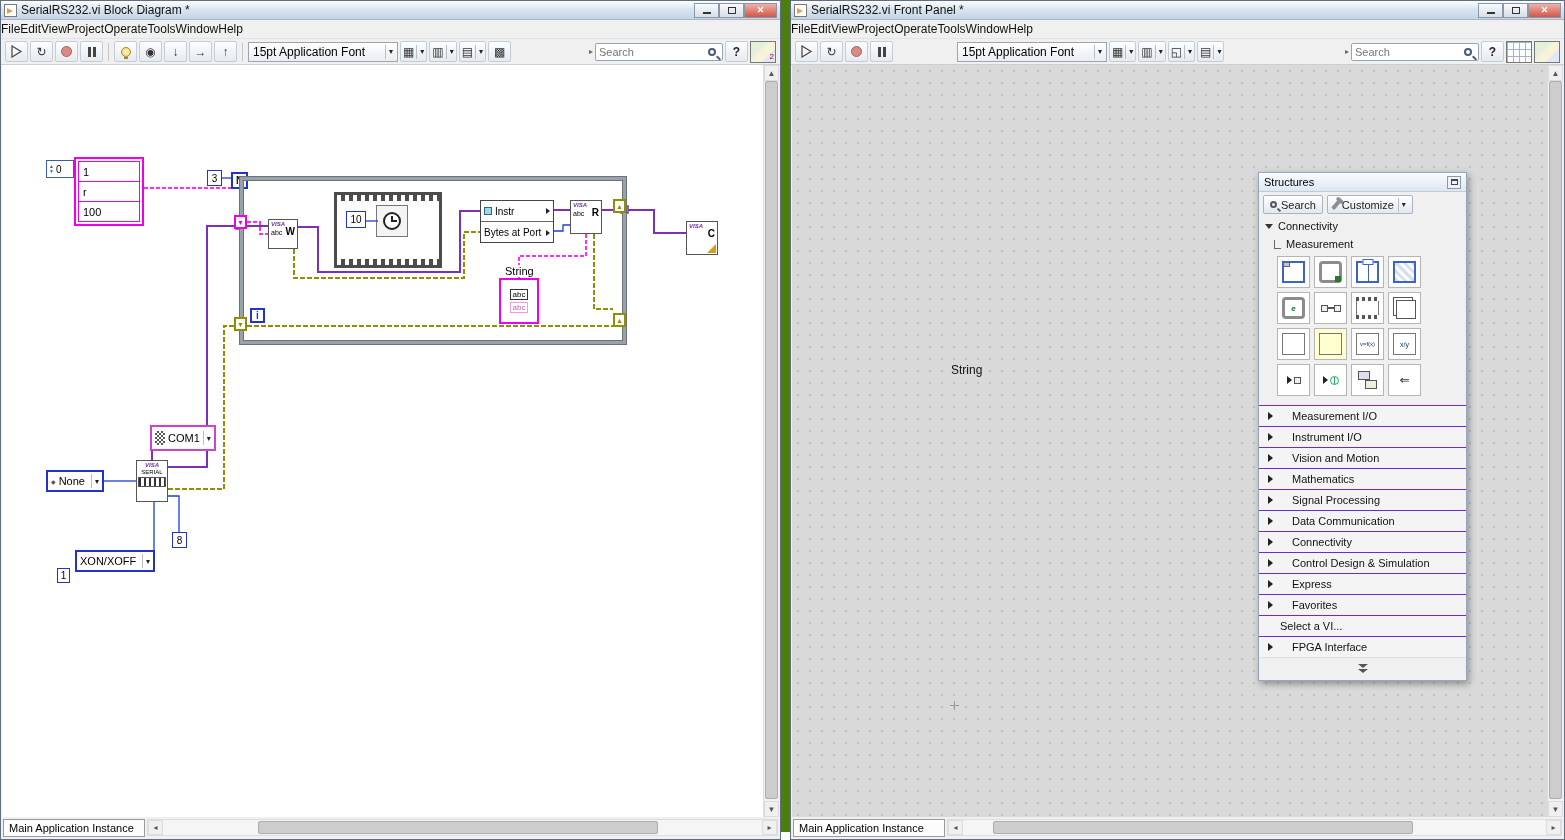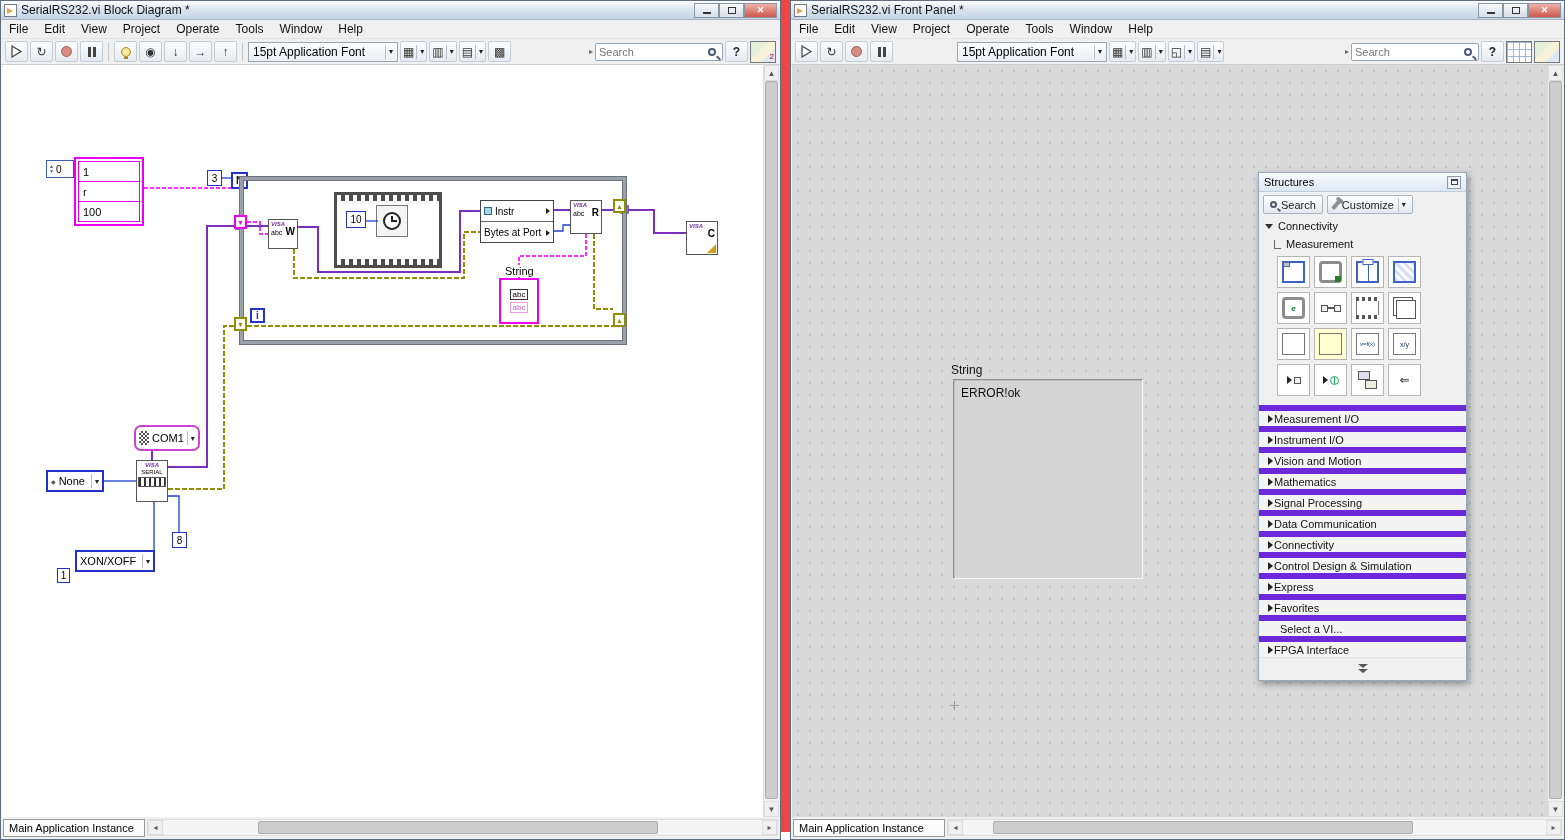--- a/index.html
+++ b/index.html
@@ -1,29 +1,29 @@
 <!DOCTYPE html>
 <html><head>
 <meta charset="utf-8">
 <style>
 *{margin:0;padding:0;box-sizing:border-box;font-family:"Liberation Sans",sans-serif;}
 html,body{width:1565px;height:840px;overflow:hidden;}
-.stage{position:relative;width:1565px;height:832px;background:#ef4444;}
+.stage{position:relative;width:1565px;height:832px;background:#4d7c0f;}
 .window{position:absolute;background:#f0f0f0;border:1px solid #5f6f7f;}
 .titlebar{height:19px;display:flex;align-items:center;gap:4px;padding:0 3px;background:linear-gradient(#fdfeff,#dbe5f1 45%,#c4d3e5);border-bottom:1px solid #a9b6c4;font-size:12px;color:#111;}
 .win-icon{width:13px;height:13px;background:#fff;border:1px solid #7a7a7a;position:relative;flex:0 0 auto;}
 .win-icon::after{content:"";position:absolute;left:2px;top:3px;border-left:6px solid #e8a13c;border-top:3px solid transparent;border-bottom:3px solid transparent;}
 .caption{display:flex;margin-left:auto;}
 .capbtn{width:25px;height:15px;border:1px solid #8a97a5;background:linear-gradient(#f8fafc,#d7dee8);display:flex;align-items:center;justify-content:center;}
 .capbtn .minbar{width:8px;height:2px;background:#333;margin-top:6px;}
 .capbtn .maxbox{width:8px;height:7px;border:1px solid #333;}
 .capbtn.close{width:33px;background:linear-gradient(#f0b0a8,#cf574a);}
 .capbtn.close .x{color:#fff;font-size:9px;font-weight:bold;line-height:1;}
 .menubar{height:19px;display:flex;align-items:center;background:#f0f0f0;font-size:12px;border-bottom:1px solid #e3e3e3;}
-.menu-item{padding:2px 8px;color:#111;}
+.menu-item{padding:2px 0;color:#111;}
 .toolbar{height:26px;display:flex;align-items:center;background:#f0f0f0;padding:0 4px;gap:2px;border-bottom:1px solid #cfcfcf;}
 .tbtn{height:21px;min-width:23px;display:flex;align-items:center;justify-content:center;font-size:12px;color:#333;border:1px solid #c3cdd8;background:linear-gradient(#fcfdfe,#e6ebf1);border-radius:2px;gap:2px;padding:0 2px;}
 .sep{width:1px;height:18px;background:#c8c8c8;margin:0 3px;}
 .stop-dot{width:11px;height:11px;border-radius:50%;background:#d98c85;border:1px solid #a86058;}
 .pause-bars{display:flex;gap:2px;}
 .pause-bars i{width:3px;height:10px;background:#444;}
 .bulb{width:10px;height:10px;border-radius:50%;background:radial-gradient(#fff6c9,#f2d35e);border:1px solid #a8862a;position:relative;}
 .bulb::after{content:"";position:absolute;left:2px;bottom:-3px;width:4px;height:2px;background:#a8862a;}
 .fontsel{width:150px;height:20px;border:1px solid #9aa6b4;background:linear-gradient(#fff,#e9edf2);display:flex;align-items:center;font-size:12px;padding:0 4px;gap:4px;}
 .fontsel .lbl{flex:1;white-space:nowrap;overflow:hidden;}
@@ -135,21 +135,21 @@
 .picon .frame-thin{position:absolute;inset:4px;border:1px solid #777;}
 .picon .stack{position:absolute;inset:7px 4px 4px 7px;border:1px solid #555;background:#fff;}
 .picon .stack2{position:absolute;inset:4px 7px 7px 4px;border:1px solid #555;background:#fff;}
 .picon.yellow{background:#ffffd0;}
 .picon .sq{width:7px;height:7px;border:1px solid #555;background:#eee;}
 .picon .link{width:6px;height:2px;background:#555;}
 .picon .ptri{width:0;height:0;border-left:5px solid #222;border-top:4px solid transparent;border-bottom:4px solid transparent;margin-right:2px;}
 .picon .globe{width:9px;height:9px;border:1px solid #2a6;border-radius:50%;background:linear-gradient(90deg,transparent 45%,#2a6 45% 55%,transparent 55%);}
 .picon .deco1{position:absolute;left:6px;top:6px;width:12px;height:9px;border:1px solid #555;background:#dde;}
 .picon .deco2{position:absolute;right:6px;bottom:6px;width:12px;height:9px;border:1px solid #555;background:#eed;}
-.cat-row{height:21px;display:flex;align-items:center;gap:1px;padding:0 9px;font-size:11px;background:#f4f4f4;border-top:6px solid #6d28d9;color:#111;}
+.cat-row{height:21px;display:flex;align-items:center;gap:19px;padding:0 9px;font-size:11px;background:#f4f4f4;border-top:1px solid #6d28d9;color:#111;}
 .tri-right{width:0;height:0;border-left:5px solid #222;border-top:4px solid transparent;border-bottom:4px solid transparent;flex:0 0 auto;}
 .cat-row.noarrow{padding-left:21px;}
 .chevron2{display:flex;flex-direction:column;align-items:center;padding:5px 0 7px;border-top:1px solid #e1e1e1;}
 .chev{width:0;height:0;border-top:4px solid #555;border-left:5px solid transparent;border-right:5px solid transparent;margin-top:1px;}
 </style>
 </head>
 <body>
 
 <div class="stage">
 
@@ -336,21 +336,21 @@
         <span class="abc-badge">abc</span>
         <span class="abc-badge pink">abc</span>
       </div>
 
       <div class="dnode visa-node" style="left:684px;top:156px;width:32px;height:34px;">
         <span class="visa-brand">VISA</span>
         <span class="visa-letter">C</span>
         <span class="visa-close-flag"></span>
       </div>
 
-      <div class="dnode vrn" style="left:132px;top:360px;width:66px;height:26px;border-radius:7px;">
+      <div class="dnode vrn" style="left:148px;top:360px;width:66px;height:26px;">
         <span class="checker"></span>
         <span>COM1</span>
         <span class="drop">▾</span>
       </div>
 
       <div class="dnode enum" style="left:44px;top:405px;width:58px;height:22px;">
         <span class="dia">◆</span>
         <span>None</span>
         <span class="drop">▾</span>
       </div>
@@ -461,21 +461,20 @@
       </span>
       <span class="tbtn helpbtn">
           <span>?</span>
         </span>
       <span class="conn-grid"></span>
       <span class="vi-mini"></span>
     </div>
 
     <div class="panel">
       <div class="ctl-label" style="left:159px;top:298px;">String</div>
-      <div class="string-ind" style="left:161px;top:314px;width:190px;height:200px;">ERROR!ok</div>
       <div class="crosshair" style="left:158px;top:636px;"></div>
 
       <div class="palette">
         <div class="pal-title">
           <span>Structures</span>
           <span class="pal-close">
               <i></i>
             </span>
         </div>
         <div class="pal-toolbar">

